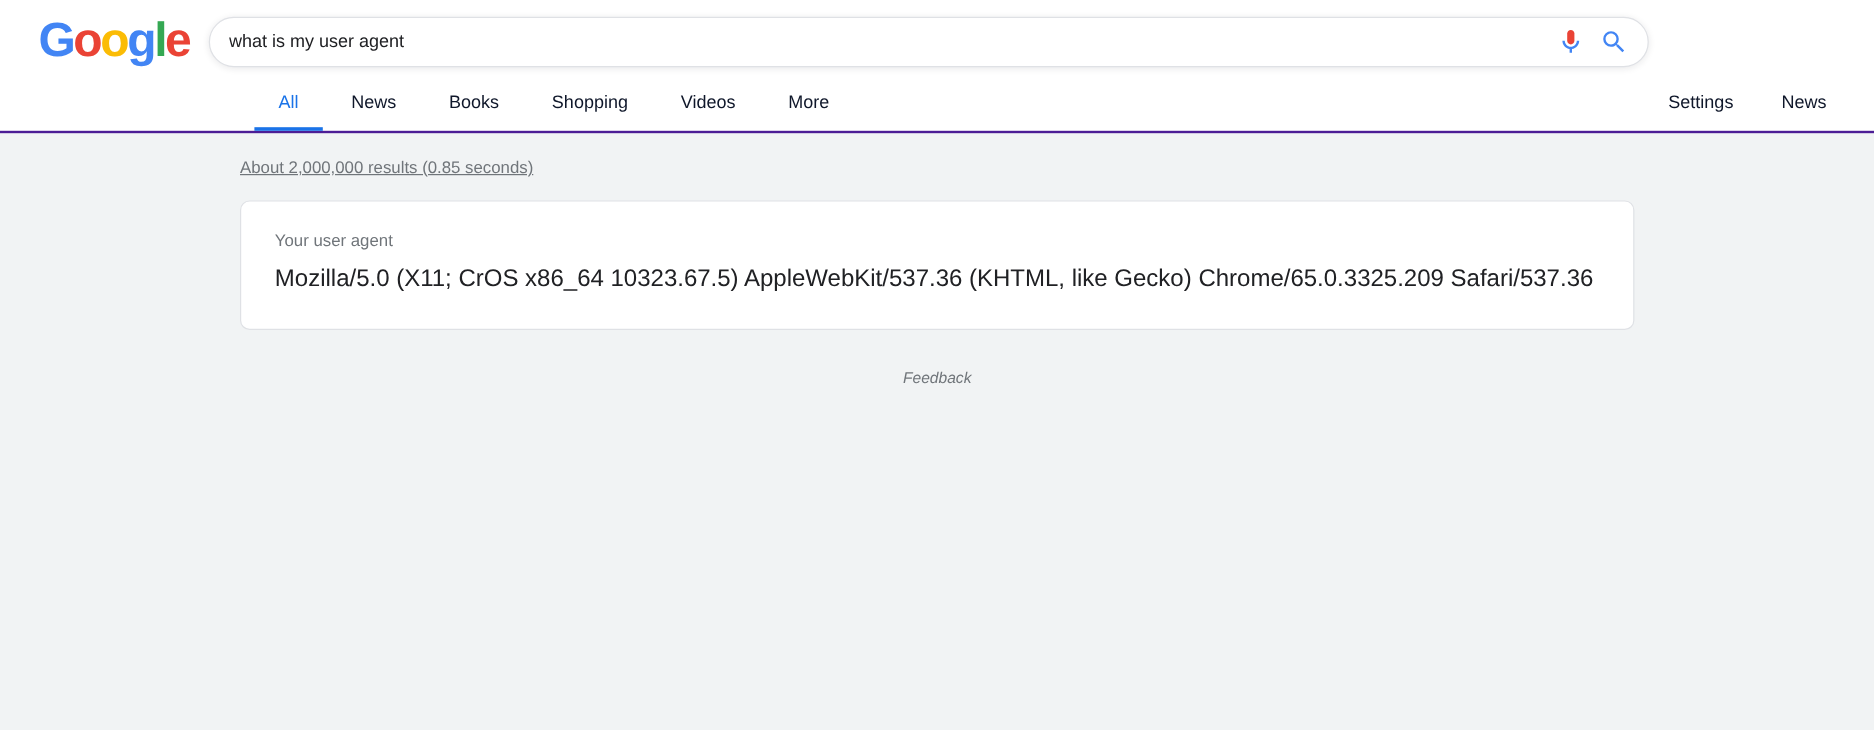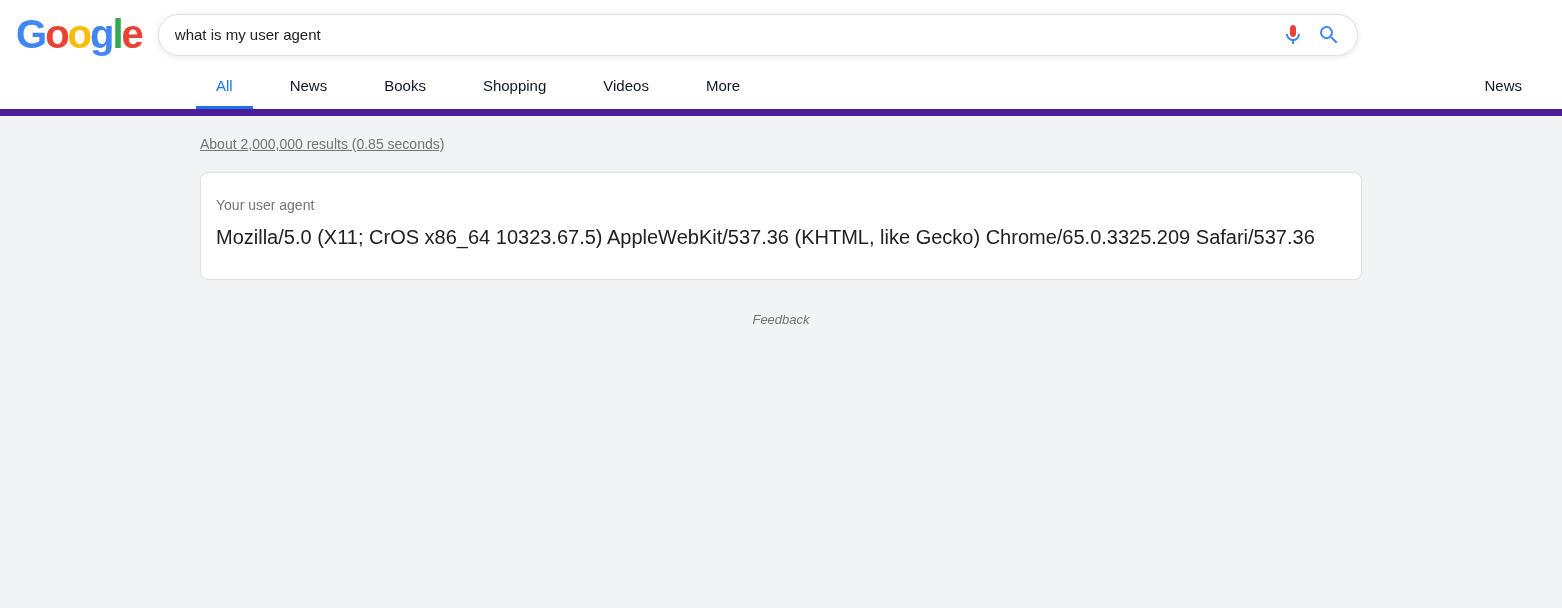--- a/index.html
+++ b/index.html
@@ -5,22 +5,22 @@
     * { margin: 0; padding: 0; box-sizing: border-box; }
     body {
       font-family: arial, sans-serif;
       background: #f1f3f4;
       min-height: 608px;
     }
 
     
     .header {
       background: #fff;
-      padding: 12px 20px 0 16px;
-      border-bottom: 7px solid #4c1d95;
+      padding: 12px 20px 0 32px;
+      border-bottom: 2px solid #4c1d95;
     }
     .header-top {
       display: flex;
       align-items: center;
       gap: 16px;
       margin-bottom: 8px;
     }
 
     
     .google-logo {
@@ -76,21 +76,21 @@
       width: 24px;
       height: 24px;
       cursor: pointer;
       color: #4285F4;
     }
 
     
     .nav-tabs {
       display: flex;
       align-items: flex-end;
-      gap: 17px;
+      gap: 4px;
       padding-left: 180px;
     }
     .nav-tab {
       padding: 12px 20px;
       font-size: 15px;
       color: #0f172a;
       cursor: pointer;
       border-bottom: 3px solid transparent;
       white-space: nowrap;
       text-decoration: none;
@@ -115,21 +115,21 @@
       color: #70757a;
       margin-bottom: 20px;
       text-decoration: underline;
     }
 
     
     .result-card {
       background: #fff;
       border: 1px solid #dfe1e5;
       border-radius: 8px;
-      padding: 24px 28px 28px 15px;
+      padding: 24px 28px 28px 28px;
       max-width: 1180px;
     }
     .result-card-label {
       font-size: 14px;
       color: #70757a;
       margin-bottom: 10px;
     }
     .result-card-value {
       font-size: 20px;
       color: #202124;
@@ -186,20 +186,21 @@
   </div>
 
   <nav class="nav-tabs">
     <a class="nav-tab active">All</a>
     <a class="nav-tab">News</a>
     <a class="nav-tab">Books</a>
     <a class="nav-tab">Shopping</a>
     <a class="nav-tab">Videos</a>
     <a class="nav-tab">More</a>
     <div class="nav-right">
+      <a class="nav-tab">Settings</a>
       <a class="nav-tab">News</a>
     </div>
   </nav>
 </div>
 
 <div class="main-content">
   <div class="results-count">About 2,000,000 results (0.85 seconds)</div>
 
   <div class="result-card">
     <div class="result-card-label">Your user agent</div>

